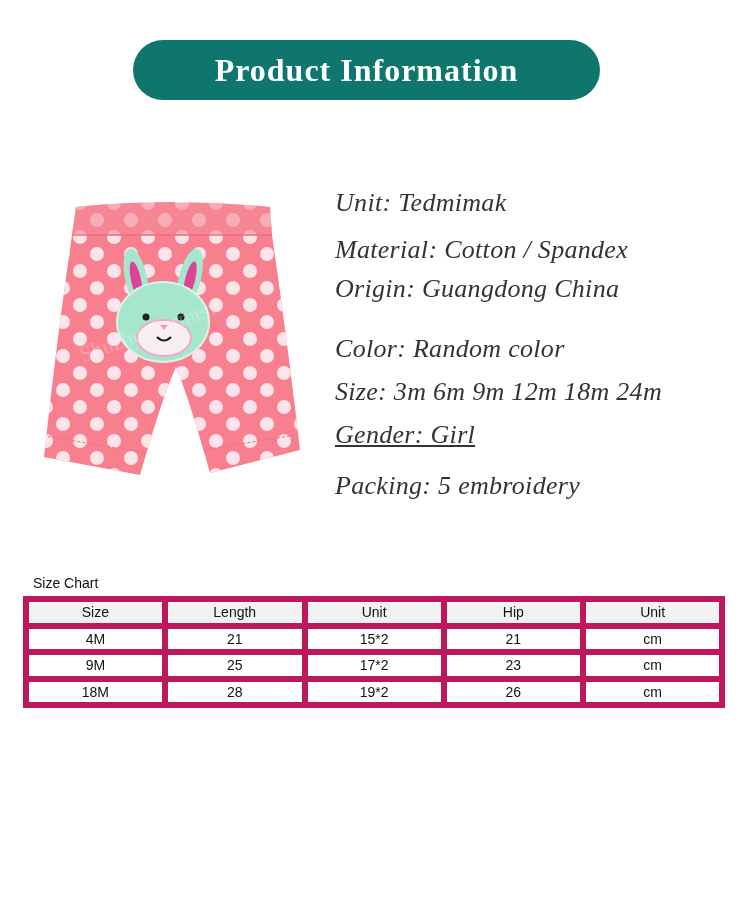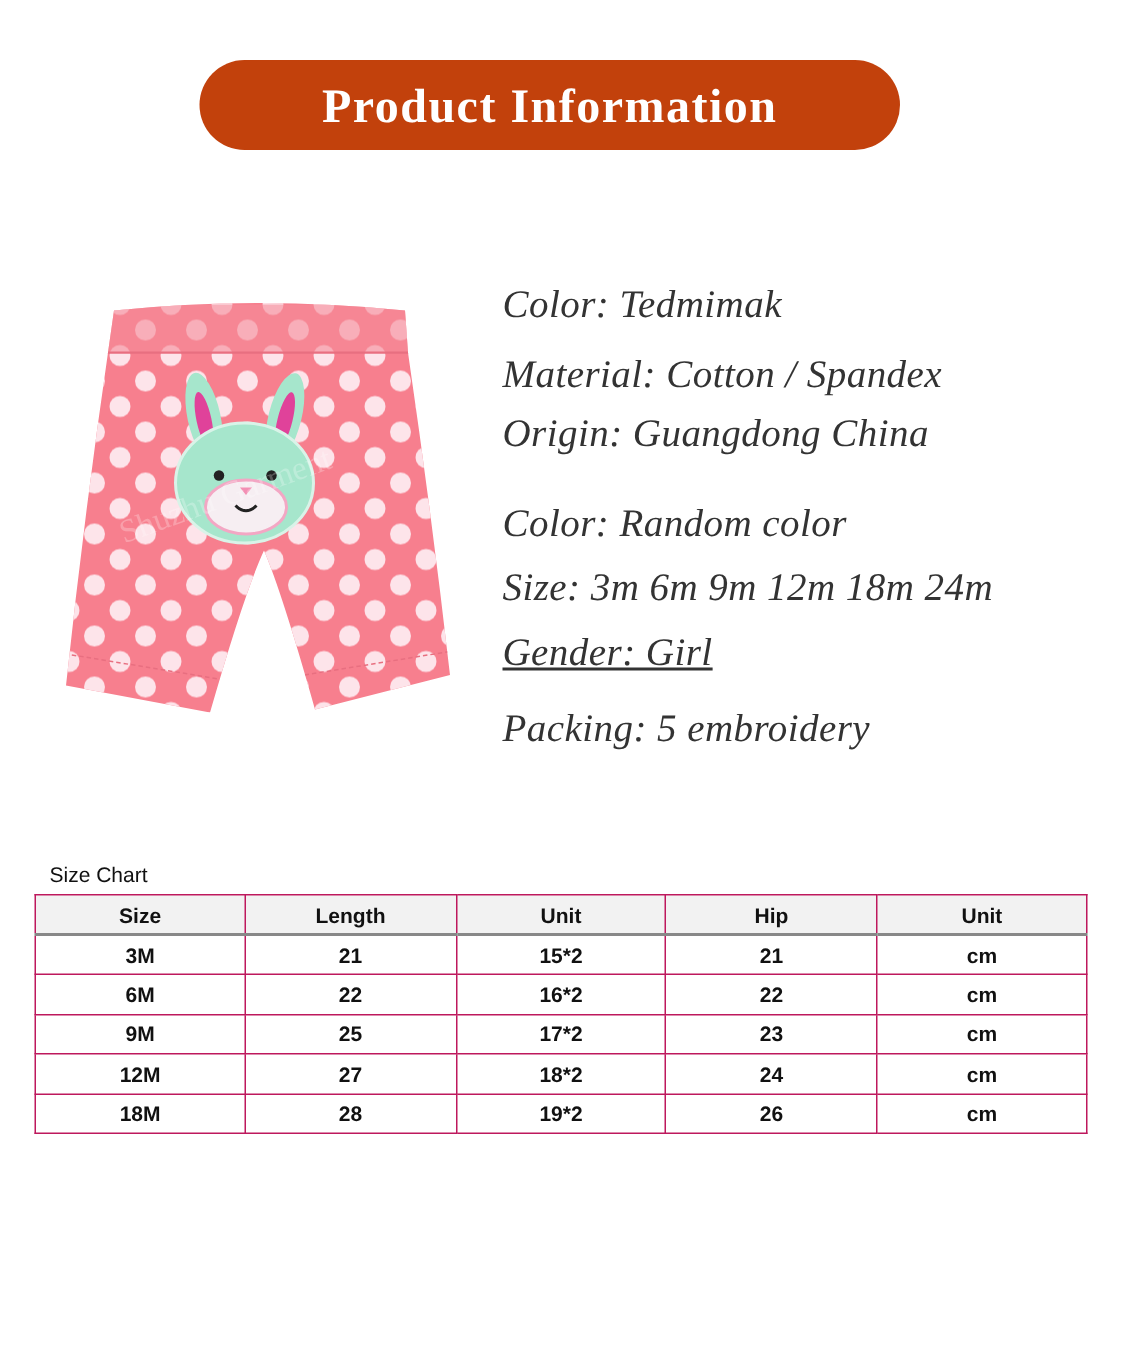--- a/index.html
+++ b/index.html
@@ -1,21 +1,21 @@
 <!DOCTYPE html>
 <html><head>
 <meta charset="utf-8">
 <style>
   * { margin: 0; padding: 0; box-sizing: border-box; }
   html, body { width: 750px; height: 900px; background: #ffffff; overflow: hidden; }
   body { position: relative; font-family: "Liberation Serif", serif; color: #333; }
 
   .title-pill {
     position: absolute; left: 133px; top: 40px; width: 467px; height: 60px;
-    border-radius: 30px; background: #c2410c;
+    border-radius: 30px; background: #0f766e;
     display: flex; align-items: center; justify-content: center;
   }
   .title-pill span {
     color: #ffffff; font-family: "Liberation Serif", serif; font-weight: bold;
     font-size: 32px; letter-spacing: 1px;
   }
 
   .product-image {
     position: absolute; left: 38px; top: 195px; width: 270px; height: 285px;
   }
@@ -31,21 +31,21 @@
   .size-chart-label {
     position: absolute; left: 33px; top: 575px; font-family: "Liberation Sans", sans-serif;
     font-size: 14px; color: #111;
   }
 
   table.size-table {
     position: absolute; left: 23px; top: 596px; width: 702px;
     border-collapse: collapse; font-family: "Liberation Sans", sans-serif; font-size: 14px; color: #111;
   }
   table.size-table th, table.size-table td {
-    border: 1px solid #be185d; text-align: center; height: 26.5px; font-weight: bold;
+    border: 6px solid #be185d; text-align: center; height: 26.5px; font-weight: normal;
     padding: 0;
   }
   table.size-table th { background: #f2f2f2; border-bottom: 2px solid #888; }
   table.size-table td.reminder {
     text-align: left; vertical-align: top; height: 78px; padding: 6px 8px 0 9px;
     line-height: 26px; font-size: 14px; text-align: justify;
   }
 </style>
 </head>
 <body>
@@ -83,21 +83,21 @@
       <circle cx="108" cy="122" r="3.5" fill="#222"></circle>
       <circle cx="143" cy="122" r="3.5" fill="#222"></circle>
       <path d="M122 130 L130 130 L126 135 Z" fill="#f38fb4"></path>
       <path d="M119 142 Q126 149 133 142" stroke="#222" stroke-width="2" fill="none"></path>
     </g>
     <text x="40" y="140" fill="#ffffff" opacity="0.25" font-family="Liberation Serif, serif" font-size="22" transform="rotate(-20 120 140)">Shuzhu Garment</text>
   </svg>
 </div>
 
 <div class="specs">
-  <div class="spec-line" style="top:0px;">Color: Tedmimak</div>
+  <div class="spec-line" style="top:0px;">Unit: Tedmimak</div>
   <div class="spec-line" style="top:47px;">Material: Cotton / Spandex</div>
   <div class="spec-line" style="top:86px;">Origin: Guangdong China</div>
   <div class="spec-line" style="top:146px;">Color: Random color</div>
   <div class="spec-line" style="top:189px;">Size: 3m 6m 9m 12m 18m 24m</div>
   <div class="spec-line" style="top:232px;text-decoration:underline;">Gender: Girl</div>
   <div class="spec-line" style="top:283px;">Packing: 5 embroidery</div>
 </div>
 
 <div class="size-chart-label">Size Chart</div>
 
@@ -106,45 +106,31 @@
     <tr>
       <th style="width:140px">Size</th>
       <th style="width:141px">Length</th>
       <th style="width:140px">Unit</th>
       <th style="width:141px">Hip</th>
       <th style="width:140px">Unit</th>
     </tr>
   </thead>
   <tbody>
     <tr>
-      <td>3M</td>
+      <td>4M</td>
       <td>21</td>
       <td>15*2</td>
       <td>21</td>
-      <td>cm</td>
-    </tr>
-    <tr>
-      <td>6M</td>
-      <td>22</td>
-      <td>16*2</td>
-      <td>22</td>
       <td>cm</td>
     </tr>
     <tr>
       <td>9M</td>
       <td>25</td>
       <td>17*2</td>
       <td>23</td>
-      <td>cm</td>
-    </tr>
-    <tr>
-      <td>12M</td>
-      <td>27</td>
-      <td>18*2</td>
-      <td>24</td>
       <td>cm</td>
     </tr>
     <tr>
       <td>18M</td>
       <td>28</td>
       <td>19*2</td>
       <td>26</td>
       <td>cm</td>
     </tr>
   </tbody>

